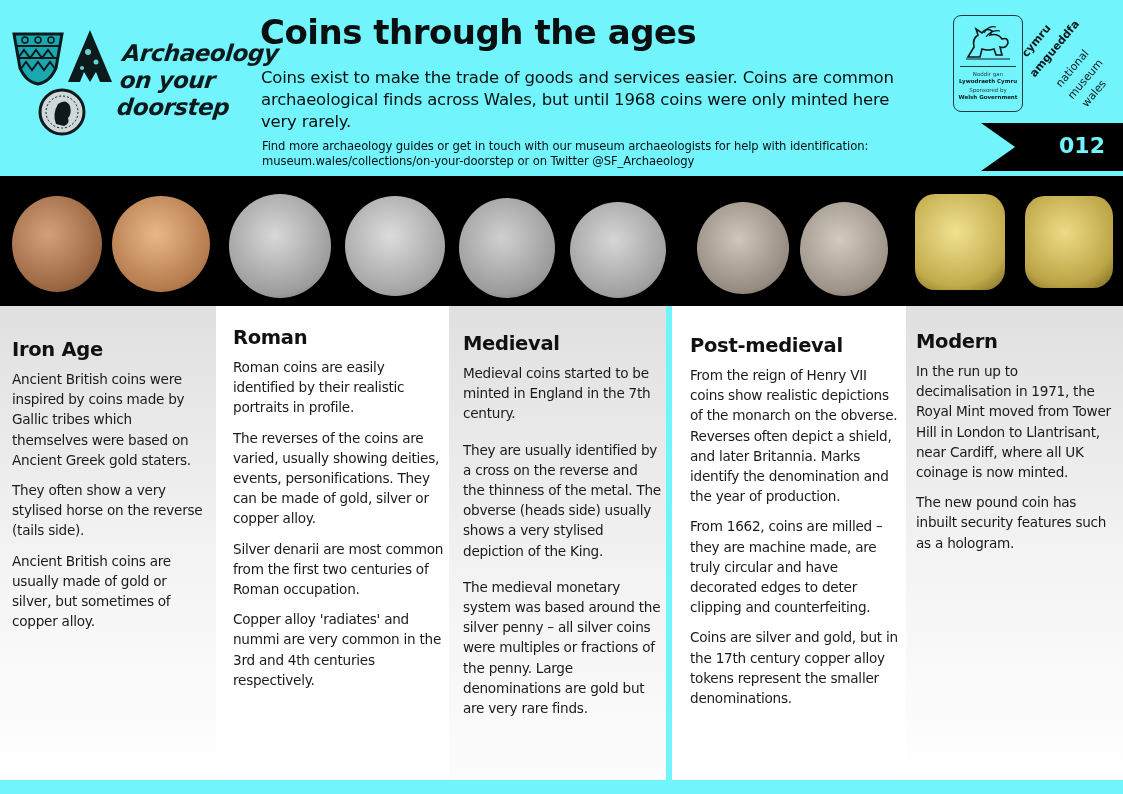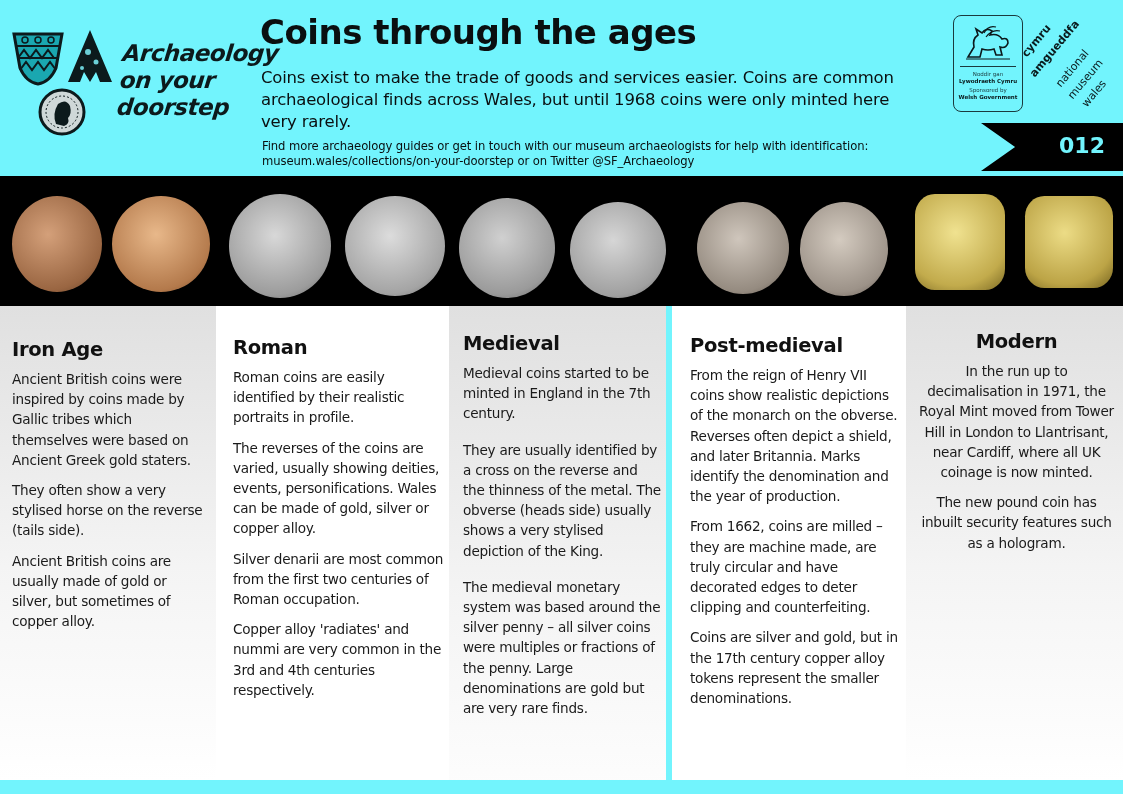--- a/index.html
+++ b/index.html
@@ -117,41 +117,41 @@
   <div class="coin" style="left:1025px;top:20px;width:88px;height:92px;border-radius:22%;background:radial-gradient(circle at 45% 40%, #ecdc86, #bca446 70%, #766420);"></div>
 </div>
 
 <div class="col grey" style="left:0;width:216px;height:474px;padding:32px 10px 0 12px;">
   <h2>Iron Age</h2>
   <p>Ancient British coins were inspired by coins made by Gallic tribes which themselves were based on Ancient Greek gold staters.</p>
   <p>They often show a very stylised horse on the reverse (tails side).</p>
   <p>Ancient British coins are usually made of gold or silver, but sometimes of copper alloy.</p>
 </div>
 
-<div class="col white" style="left:216px;width:239px;height:474px;padding:30px 10px 0 17px;">
+<div class="col white" style="left:216px;width:239px;height:474px;padding:20px 10px 0 17px;">
   <h2>Roman</h2>
   <p>Roman coins are easily identified by their realistic portraits in profile.</p>
-  <p>The reverses of the coins are varied, usually showing deities, events, personifications. Wales can be made of gold, silver or copper alloy.</p>
+  <p>The reverses of the coins are varied, usually showing deities, events, personifications. They can be made of gold, silver or copper alloy.</p>
   <p>Silver denarii are most common from the first two centuries of Roman occupation.</p>
   <p>Copper alloy 'radiates' and nummi are very common in the 3rd and 4th centuries respectively.</p>
 </div>
 
 <div class="col grey" style="left:449px;width:217px;height:530px;padding:26px 4px 16px 14px;">
   <h2>Medieval</h2>
   <p style="margin-bottom:16px">Medieval coins started to be minted in England in the 7th century.</p>
   <p style="margin-bottom:16px">They are usually identified by a cross on the reverse and the thinness of the metal. The obverse (heads side) usually shows a very stylised depiction of the King.</p>
   <p>The medieval monetary system was based around the silver penny – all silver coins were multiples or fractions of the penny. Large denominations are gold but are very rare finds.</p>
 </div>
 
 <div class="col white" style="left:672px;width:234px;height:474px;padding:28px 8px 16px 18px;">
   <h2>Post-medieval</h2>
   <p>From the reign of Henry VII coins show realistic depictions of the monarch on the obverse. Reverses often depict a shield, and later Britannia. Marks identify the denomination and the year of production.</p>
   <p>From 1662, coins are milled – they are machine made, are truly circular and have decorated edges to deter clipping and counterfeiting.</p>
   <p>Coins are silver and gold, but in the 17th century copper alloy tokens represent the smaller denominations.</p>
 </div>
 
-<div class="col grey" style="left:906px;width:217px;height:474px;padding:24px 6px 12px 10px;text-align:center;">
+<div class="col grey" style="left:906px;width:217px;height:474px;padding:24px 6px 12px 10px;">
   <h2>Modern</h2>
   <p>In the run up to decimalisation in 1971, the Royal Mint moved from Tower Hill in London to Llantrisant, near Cardiff, where all UK coinage is now minted.</p>
   <p>The new pound coin has inbuilt security features such as a hologram.</p>
 </div>
 
 <div class="bottom"></div>
 
 </body></html>

